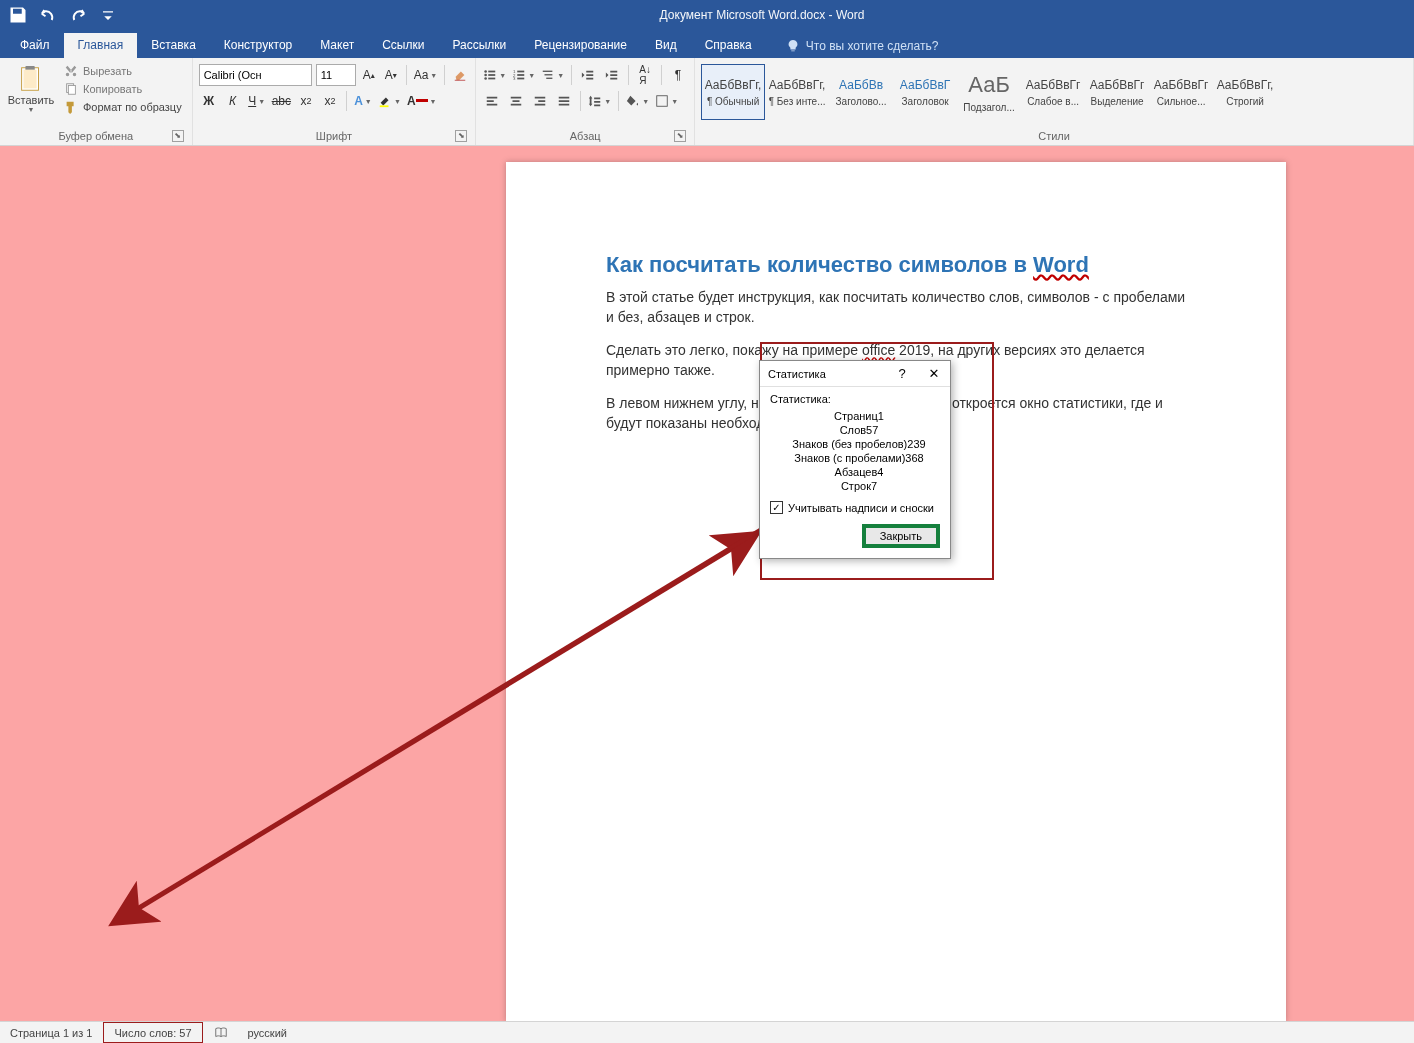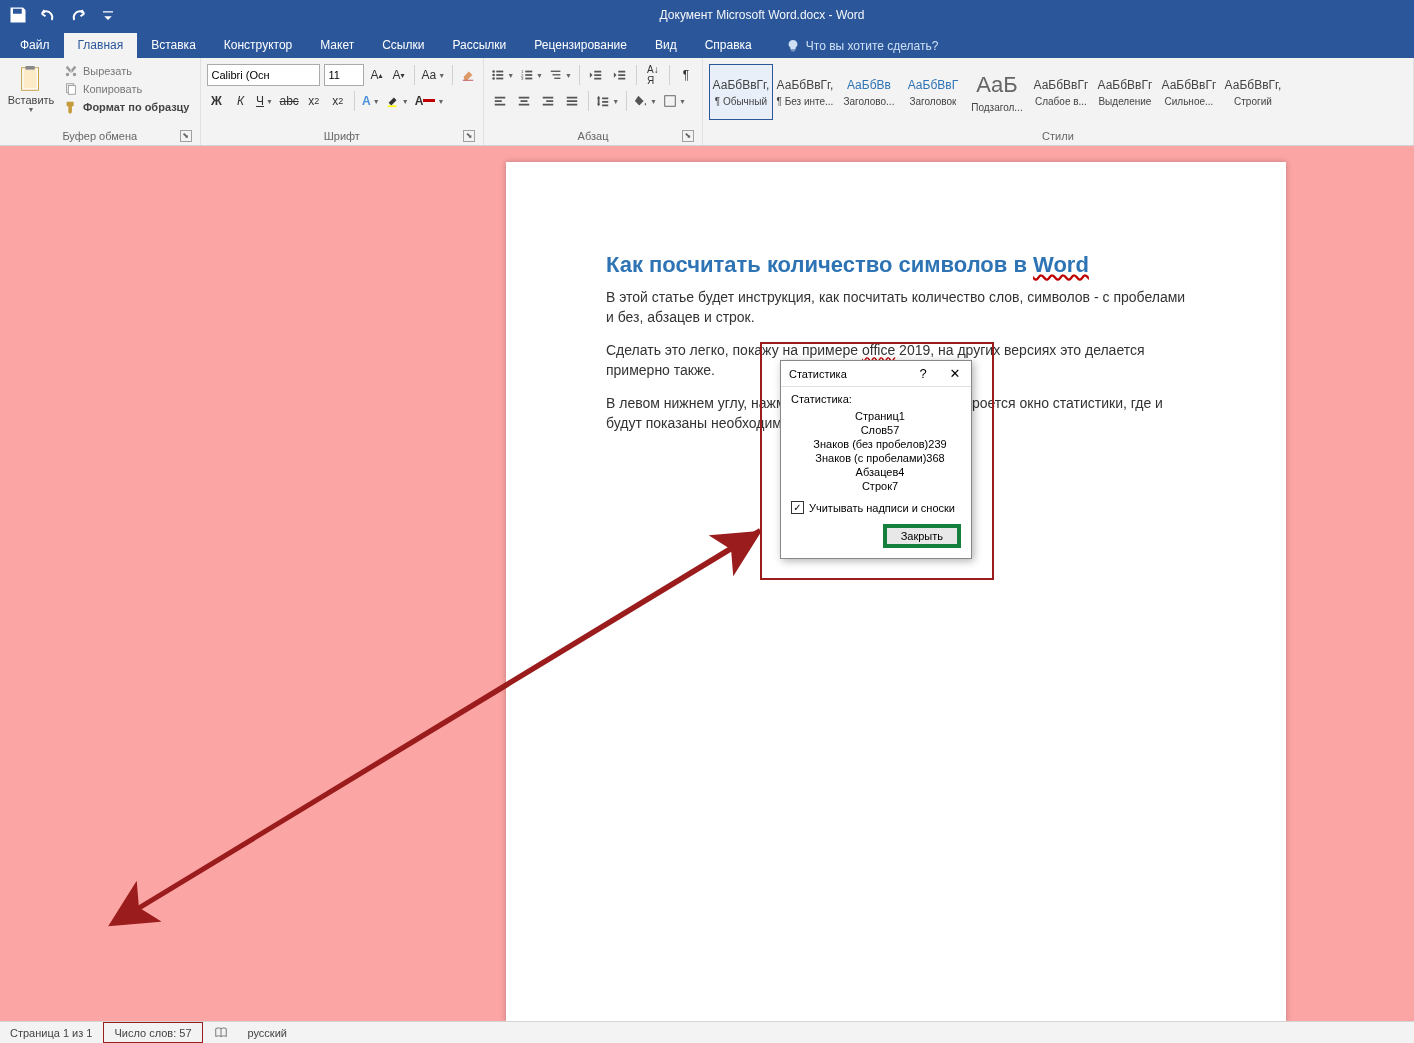--- a/index.html
+++ b/index.html
@@ -25,21 +25,21 @@
 .group-body { flex:1; display:flex; }
 .group-label { text-align:center; font-size:11px; color:#666; padding:2px 0 3px; position:relative; }
 .group-label .launcher { position:absolute; right:2px; bottom:3px; width:12px; height:12px; border:1px solid #a0a0a0; font-size:8px; line-height:10px; color:#666; cursor:pointer; }
 
 
 .paste-big { display:flex; flex-direction:column; align-items:center; width:50px; padding-top:4px; cursor:pointer; }
 .paste-big .picon { width:30px; height:30px; }
 .paste-big span { font-size:11px; color:#444; }
 .clip-right { display:flex; flex-direction:column; gap:4px; padding:4px 4px 0 8px; }
 .clip-item { display:flex; align-items:center; gap:5px; font-size:11px; color:#777; cursor:pointer; }
-.clip-item.enabled { color:#444;font-weight:bold; }
+.clip-item.enabled { color:#444; }
 .ci-icon { width:14px; height:14px; }
 
 
 .font-group .group-body { flex-direction:column; gap:4px; padding-top:4px; }
 .font-row { display:flex; align-items:center; gap:4px; }
 .font-name { width:113px; height:22px; border:1px solid #ababab; background:#fff; font-size:11px; padding:0 4px; }
 .font-size { width:40px; height:22px; border:1px solid #ababab; background:#fff; font-size:11px; padding:0 4px; }
 .rbtn { min-width:20px; height:22px; display:flex; align-items:center; justify-content:center; font-size:12px; color:#333; cursor:pointer; border:1px solid transparent; }
 .rbtn.small { min-width:18px; }
 .rbtn .dd { font-size:7px; margin-left:2px; color:#666; }
@@ -63,21 +63,21 @@
 
 .doc-area { position:absolute; top:146px; left:0; right:0; bottom:22px; background:#fca5a5; overflow:hidden; }
 .page { position:absolute; left:506px; top:16px; width:780px; min-height:860px; background:#fff; box-shadow:0 0 6px rgba(0,0,0,.25); padding:90px 100px 40px 100px; }
 .doc-title { color:#2e74b5; font-size:22px; margin-bottom:10px; }
 .doc-title .ul { text-decoration:underline wavy #c00000; text-decoration-skip-ink:none; }
 .para { font-size:14px; color:#333; line-height:1.4; margin-bottom:14px; }
 .para .ul2 { text-decoration:underline wavy #c00000; }
 
 
 .highlight-box { position:absolute; top:342px; left:760px; width:234px; height:238px; border:2px solid #9b1c1c; pointer-events:none; z-index:5; }
-.dialog { position:absolute; top:360px; left:780px; width:192px; background:#fff; border:1px solid #888; box-shadow:2px 2px 8px rgba(0,0,0,.3); font-size:11px; z-index:10; }
+.dialog { position:absolute; top:360px; left:759px; width:192px; background:#fff; border:1px solid #888; box-shadow:2px 2px 8px rgba(0,0,0,.3); font-size:11px; z-index:10; }
 .dlg-title { height:26px; display:flex; align-items:center; padding-left:8px; background:#fff; border-bottom:1px solid #e0e0e0; }
 .dlg-title span { flex:1; }
 .dlg-x { width:32px; text-align:center; cursor:pointer; font-size:13px; }
 .dlg-body { padding:6px 10px 10px; }
 .dlg-head { margin-bottom:4px; }
 .stat-row { display:flex; justify-content:center; padding:1px 0 1px 8px; }
 .chk-row { display:flex; align-items:center; gap:5px; margin-top:8px; }
 .chk { width:13px; height:13px; border:1px solid #333; display:flex; align-items:center; justify-content:center; font-size:10px; }
 .dlg-foot { text-align:right; margin-top:10px; }
 .close-btn { border:4px solid #15803d; background:#e8e8e8; padding:2px 14px; font-size:11px; cursor:pointer; }

